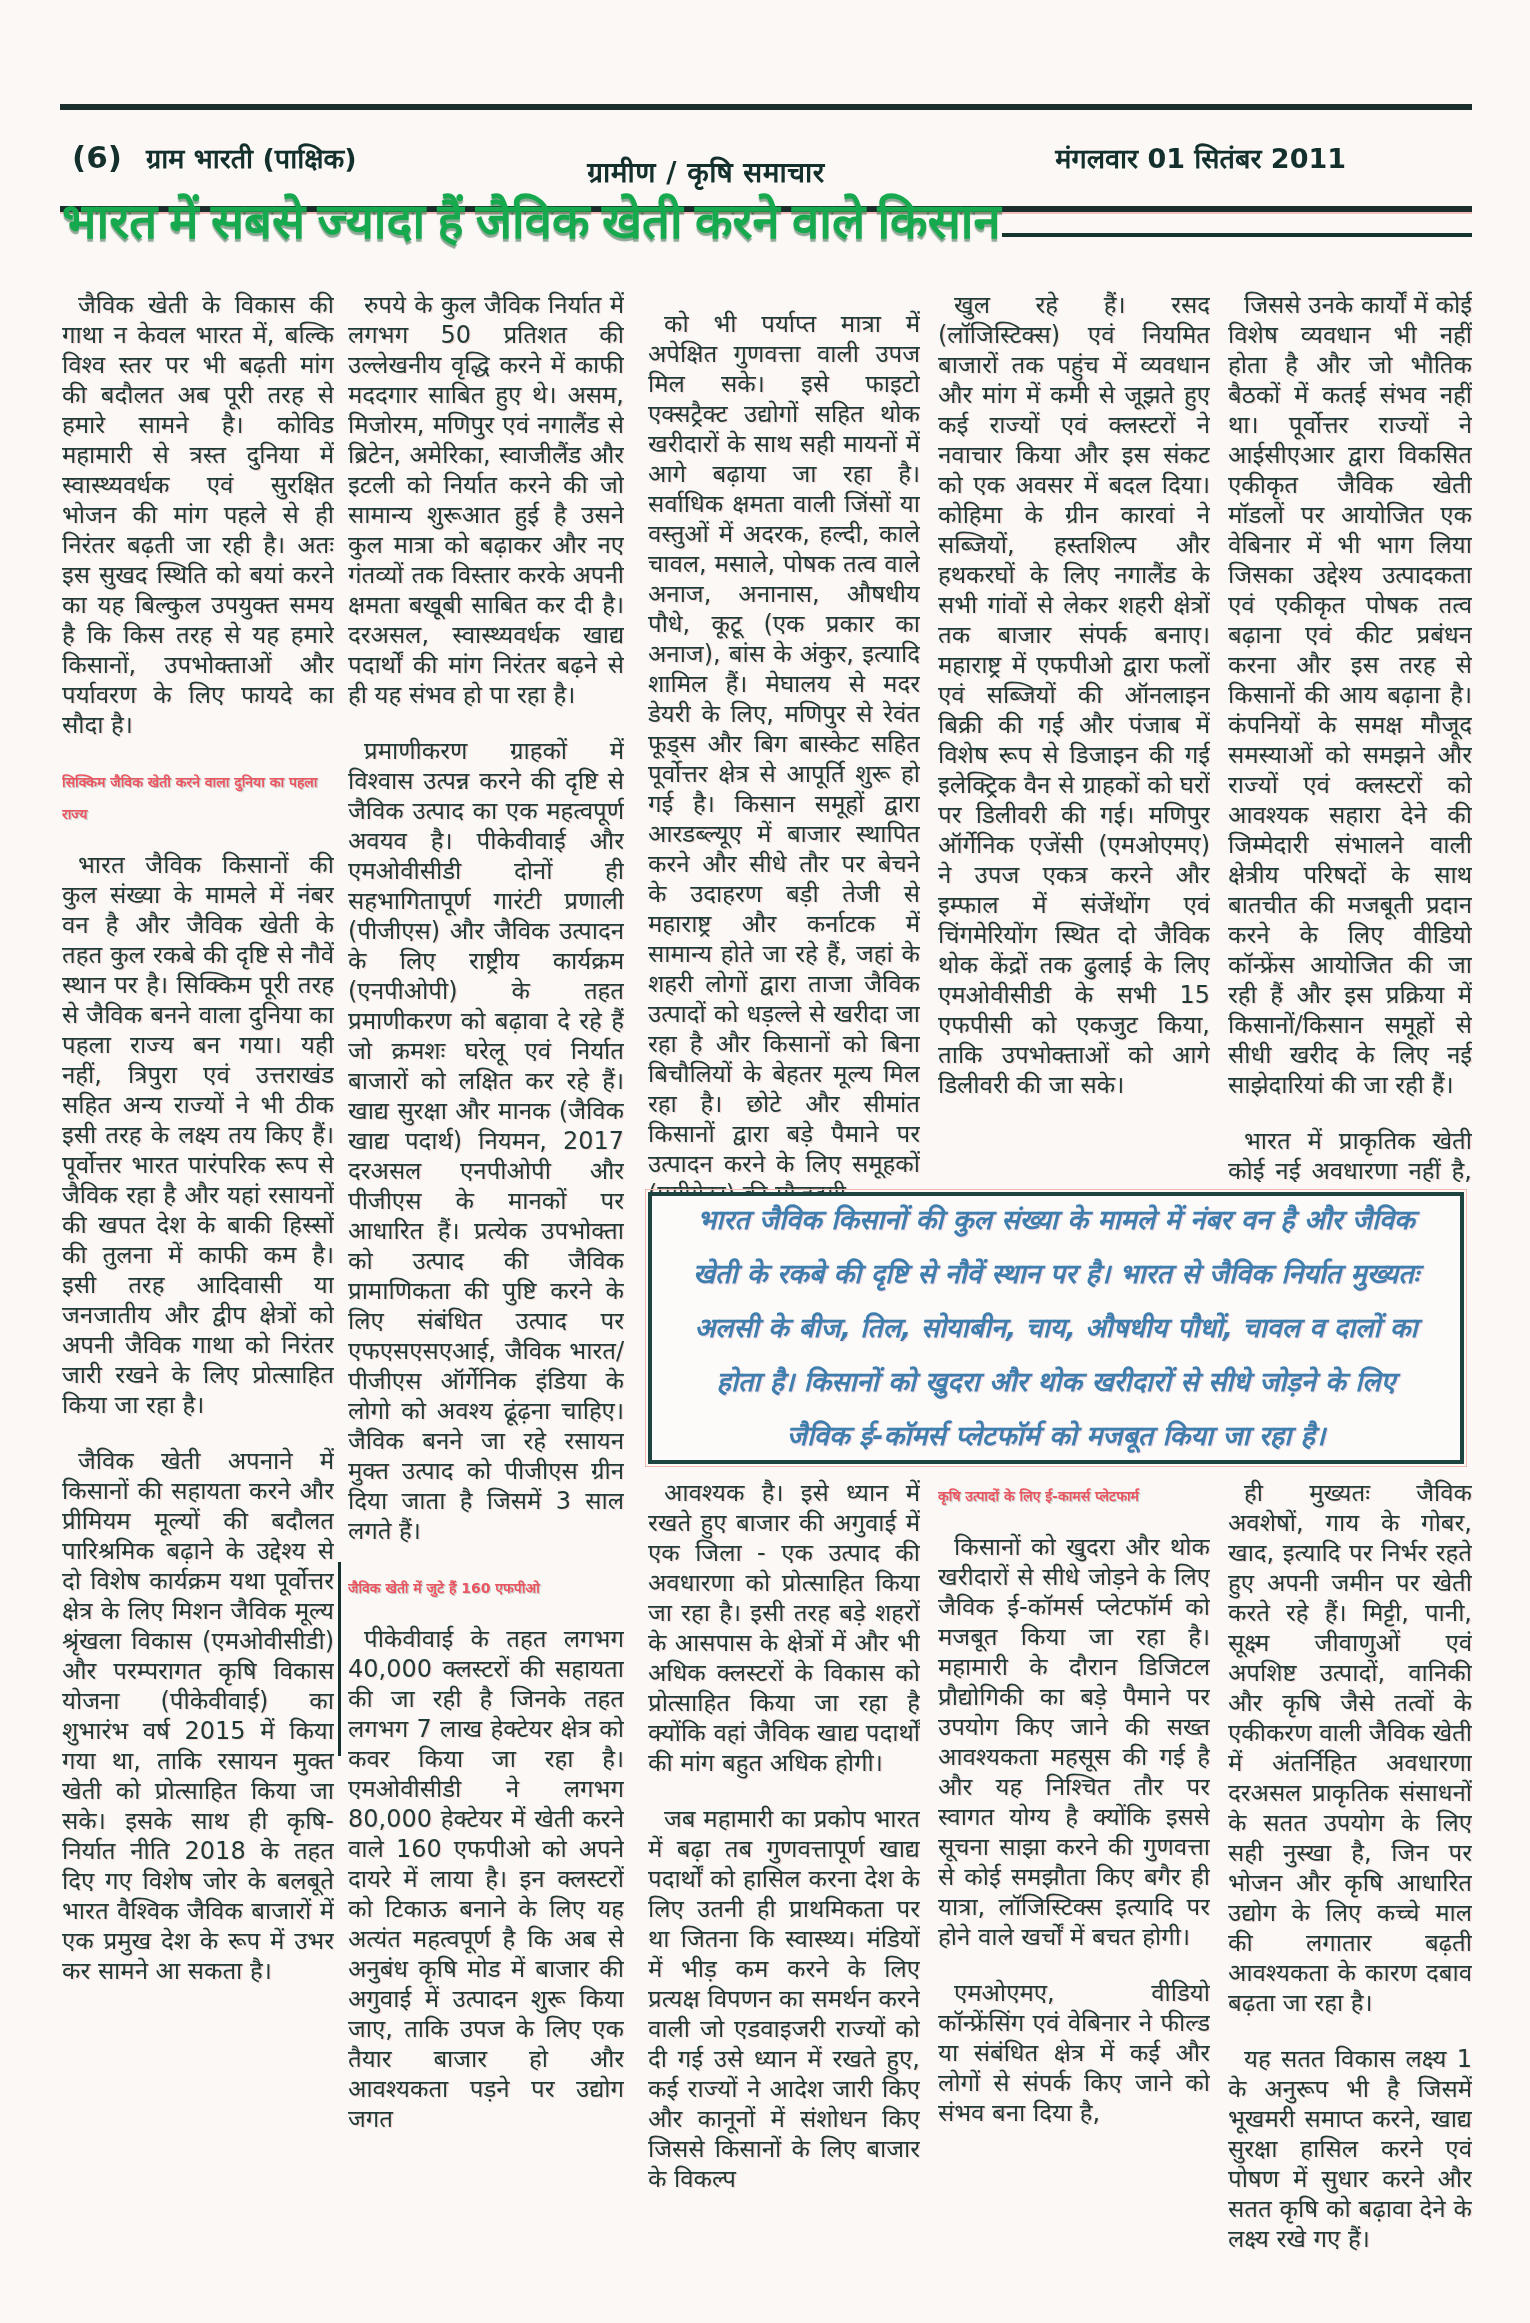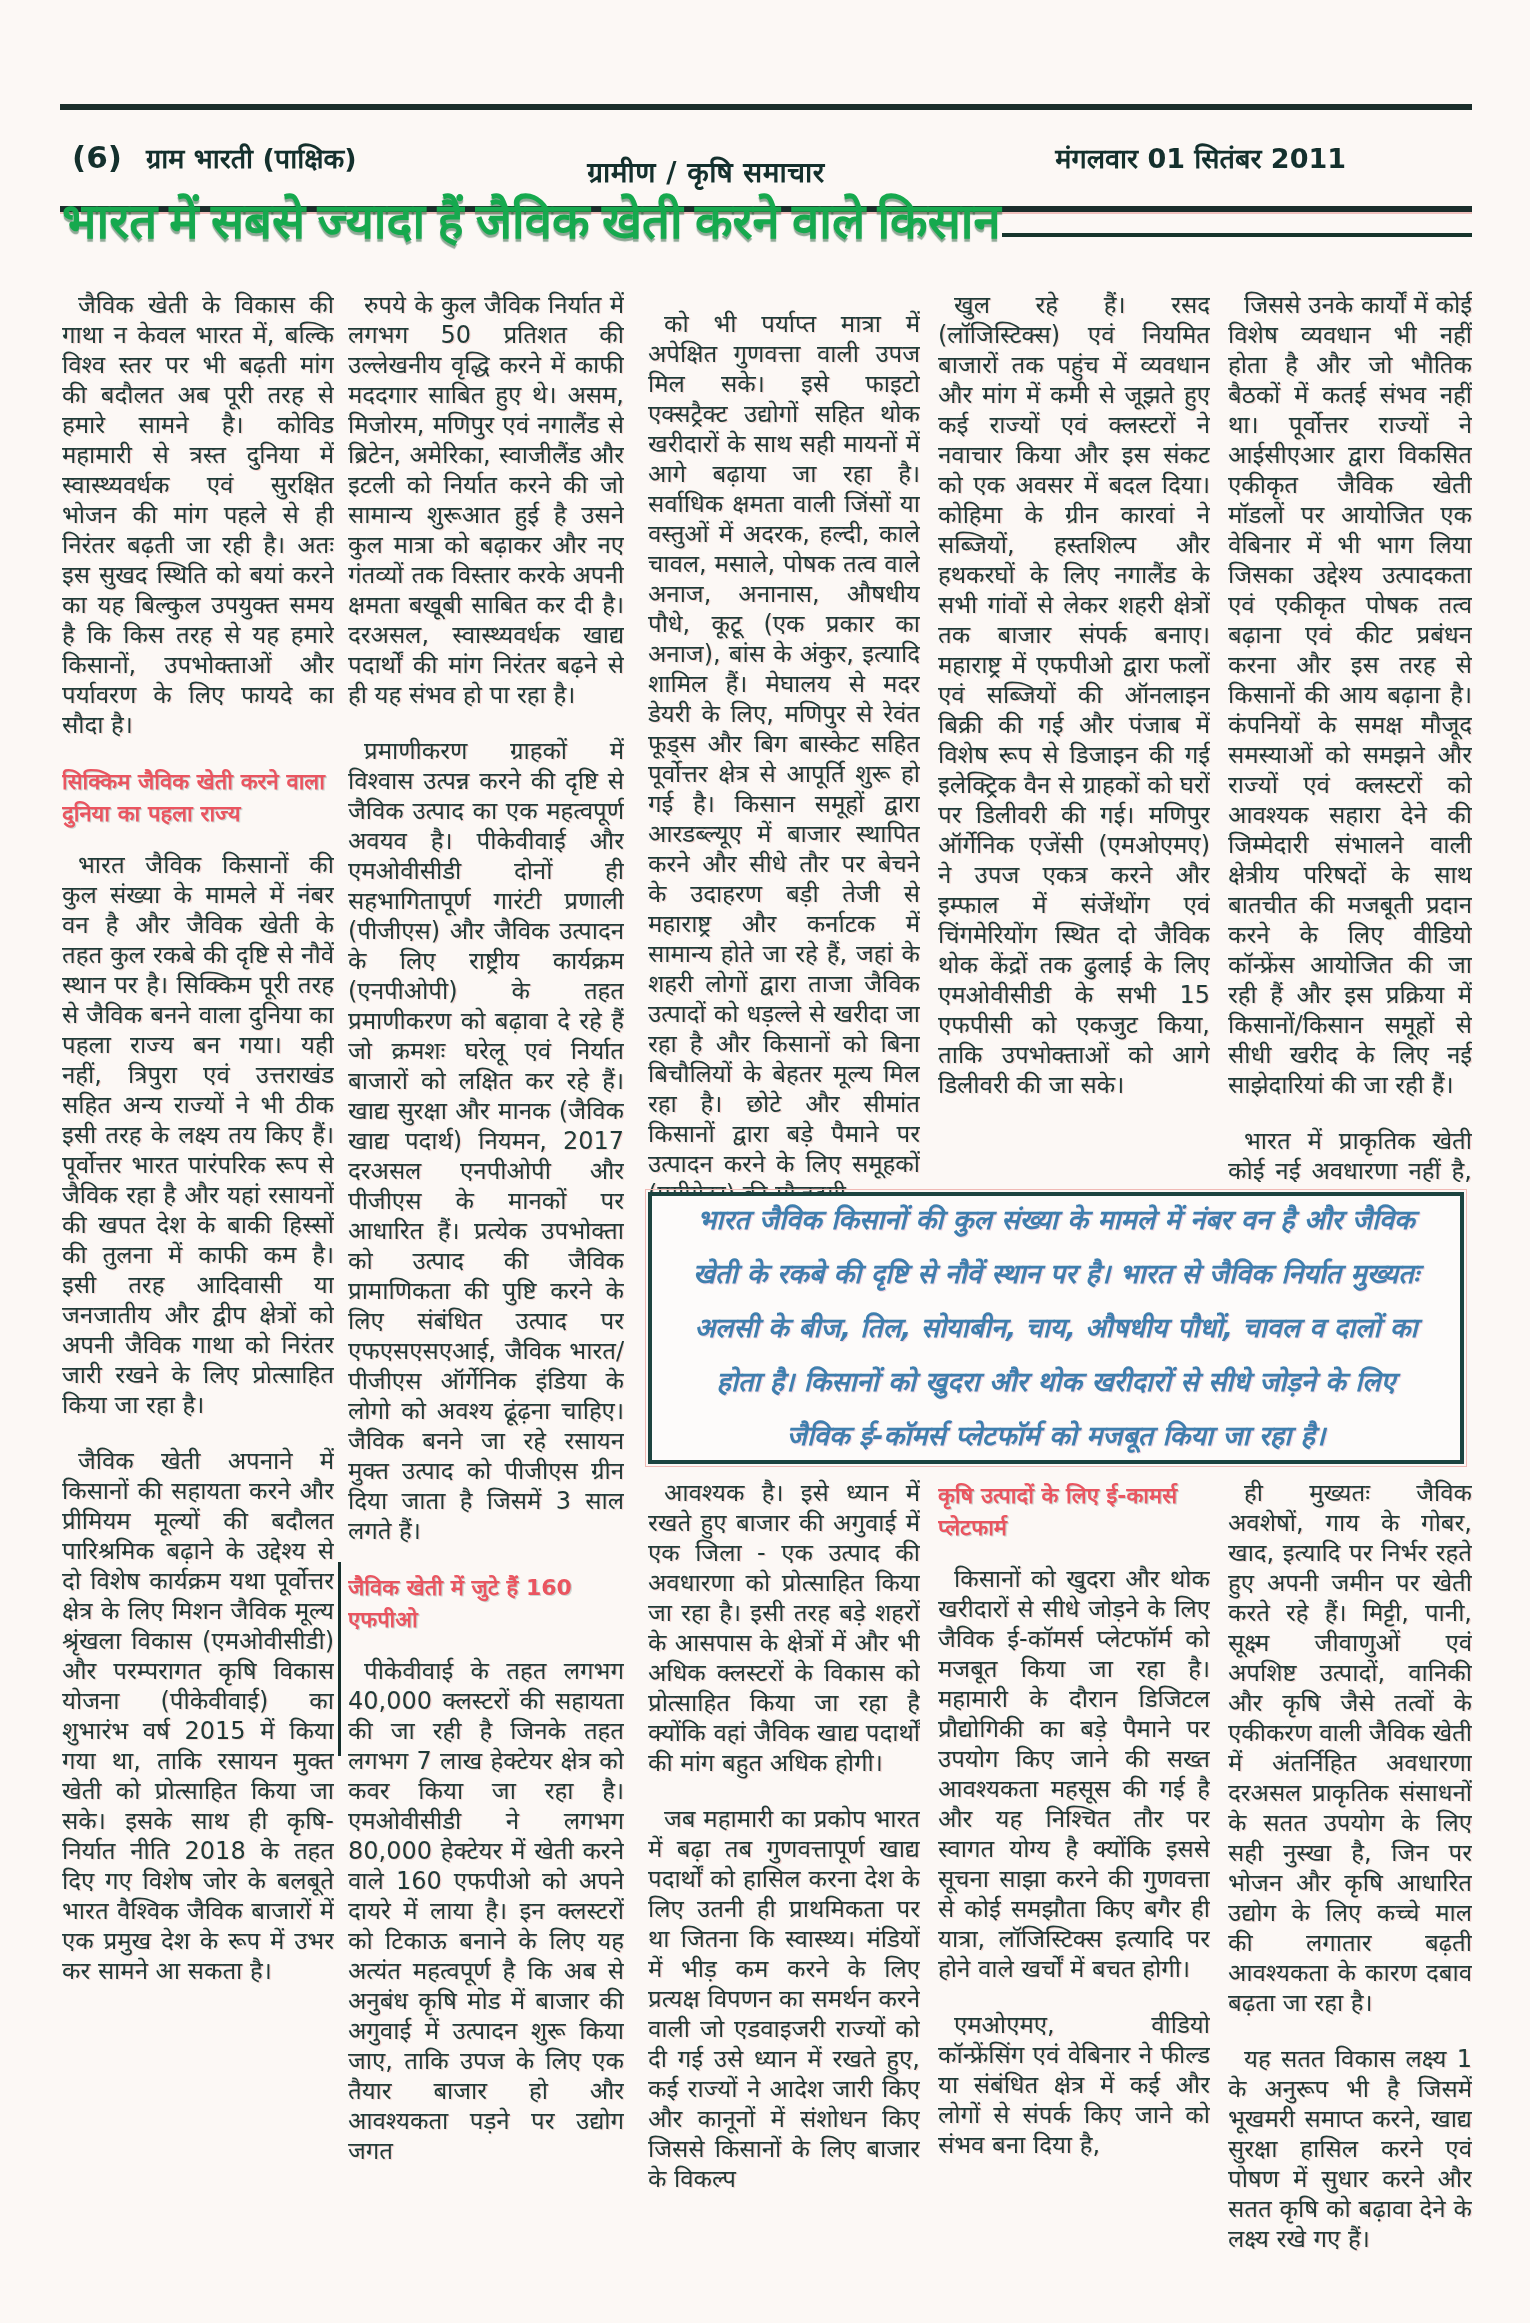--- a/index.html
+++ b/index.html
@@ -37,21 +37,21 @@
   
   .col { position:absolute; top:290px; height:1998px; overflow:hidden; }
   .col.short  { height:892px; }
   .col.bottom { top:1478px; height:812px; }
   .col p {
     margin:0 0 26px; font-size:24px; line-height:30px;
     text-align:justify; color:#1f3b38; text-indent:16px;
     text-shadow:1.2px 1.2px 0 rgba(233,104,104,.25);
   }
   .subhead {
-    margin:2px 0 20px; font-size:22px; line-height:32px; font-weight:bold;
+    margin:2px 0 20px; font-size:14px; line-height:32px; font-weight:bold;
     color:#ea5560; text-shadow:1.2px 1.2px 0 rgba(30,100,95,.22);
   }
   .col-divider { position:absolute; left:338px; top:1562px; width:3px; height:194px; background:#16302d; }
 
   
   .quote {
     position:absolute; left:648px; top:1192px; width:816px; height:272px;
     box-sizing:border-box; border:4px solid #1d4440;
     outline:1px solid #f0b9b4; outline-offset:2px;
     background:#fdfbfa; display:flex; align-items:center; justify-content:center;

